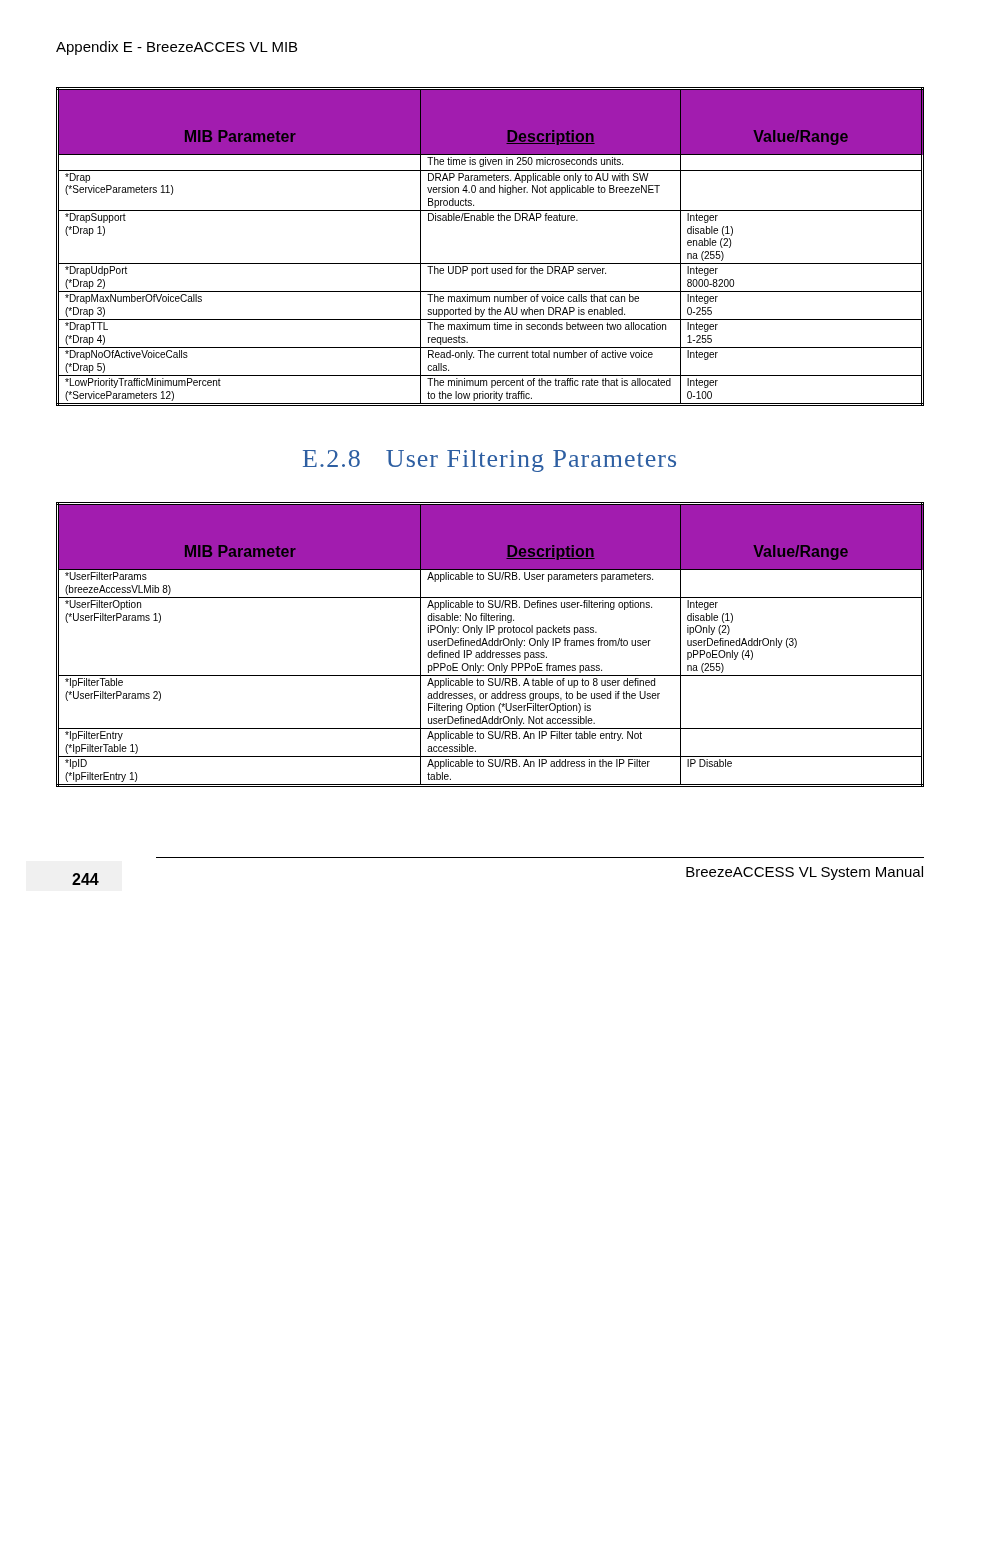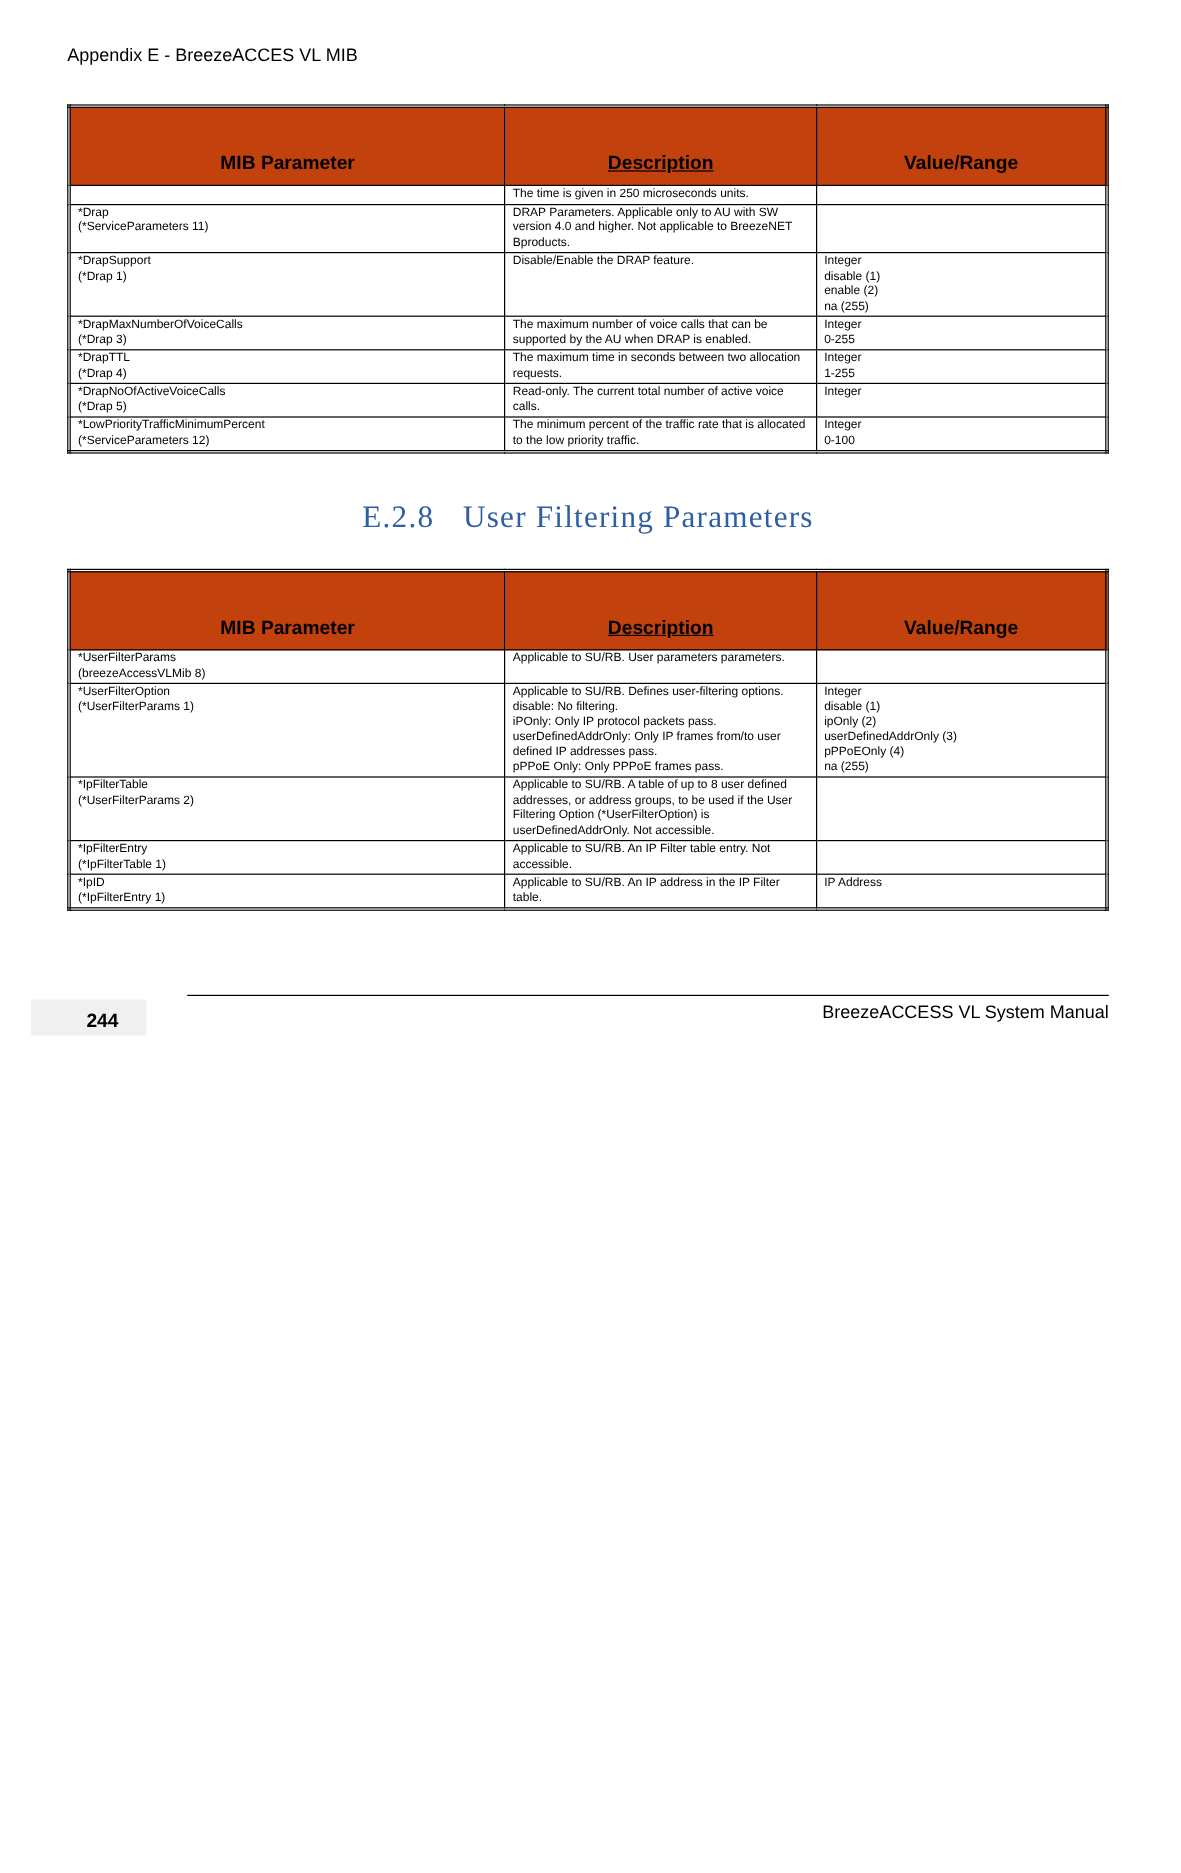--- a/index.html
+++ b/index.html
@@ -19,21 +19,21 @@
   .doc-header {
     font-size: 15px;
     margin-bottom: 32px;
   }
   table.mib {
     width: 100%;
     border-collapse: collapse;
     border: 3px double #000;
   }
   table.mib th {
-    background: #c2410c;
+    background: #a21caf;
     font-weight: bold;
     text-align: center;
     border: 1px solid #000;
     padding: 8px 6px;
     font-size: 16px;
     vertical-align: bottom;
     height: 48px;
   }
   table.mib th:first-child { width: 42%; }
   table.mib th:nth-child(2) { width: 30%; text-decoration: underline; }
@@ -111,20 +111,25 @@
           <td>*Drap<br>(*ServiceParameters 11)</td>
           <td>DRAP Parameters. Applicable only to AU with SW version 4.0 and higher. Not applicable to BreezeNET Bproducts.</td>
           <td></td>
         </tr>
         <tr>
           <td>*DrapSupport<br>(*Drap 1)</td>
           <td>Disable/Enable the DRAP feature.</td>
           <td>Integer<br>disable (1)<br>enable (2)<br>na (255)</td>
         </tr>
         <tr>
+          <td>*DrapUdpPort<br>(*Drap 2)</td>
+          <td>The UDP port used for the DRAP server.</td>
+          <td>Integer<br>8000-8200</td>
+        </tr>
+        <tr>
           <td>*DrapMaxNumberOfVoiceCalls<br>(*Drap 3)</td>
           <td>The maximum number of voice calls that can be supported by the AU when DRAP is enabled.</td>
           <td>Integer<br>0-255</td>
         </tr>
         <tr>
           <td>*DrapTTL<br>(*Drap 4)</td>
           <td>The maximum time in seconds between two allocation requests.</td>
           <td>Integer<br>1-255</td>
         </tr>
         <tr>
@@ -169,21 +174,21 @@
           <td></td>
         </tr>
         <tr>
           <td>*IpFilterEntry<br>(*IpFilterTable 1)</td>
           <td>Applicable to SU/RB. An IP Filter table entry. Not accessible.</td>
           <td></td>
         </tr>
         <tr>
           <td>*IpID<br>(*IpFilterEntry 1)</td>
           <td>Applicable to SU/RB. An IP address in the IP Filter table.</td>
-          <td>IP Address</td>
+          <td>IP Disable</td>
         </tr>
       </tbody>
   </table>
 
   <div class="footer">
     <div class="footer-line"></div>
     <div class="footer-title">BreezeACCESS VL System Manual</div>
     <div class="footer-page-box"></div>
     <div class="footer-page-num">244</div>
   </div>

